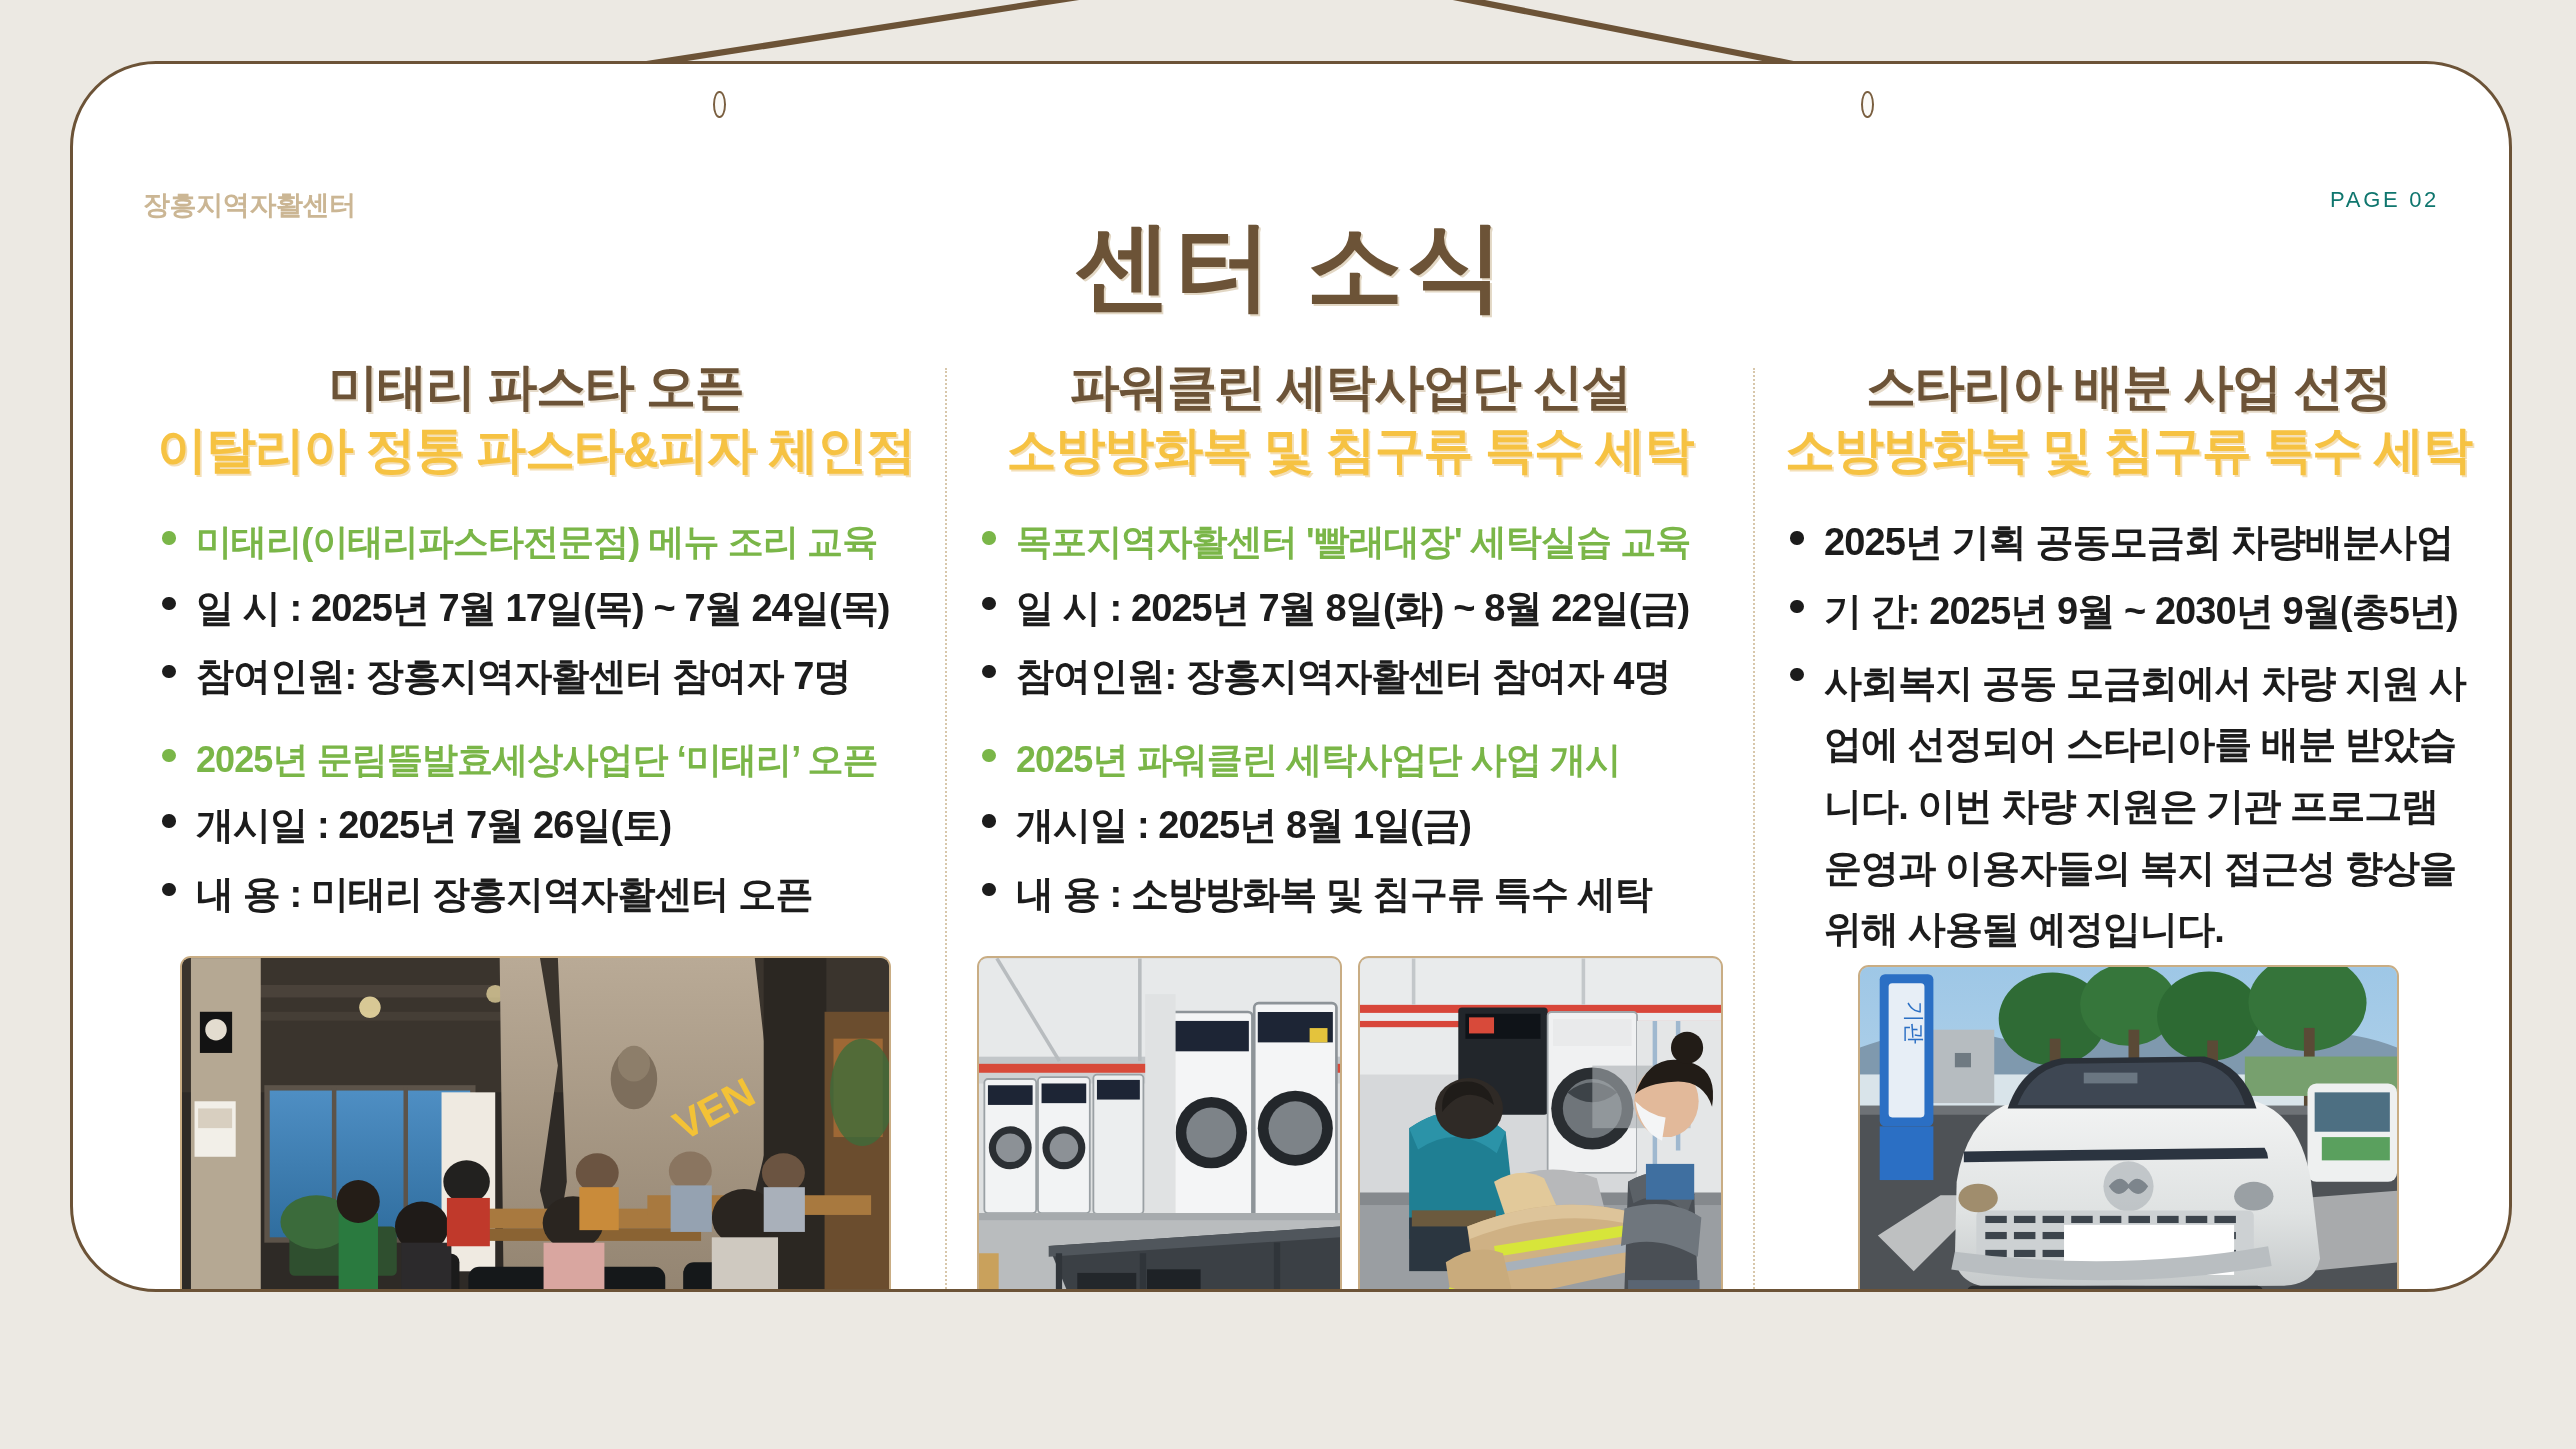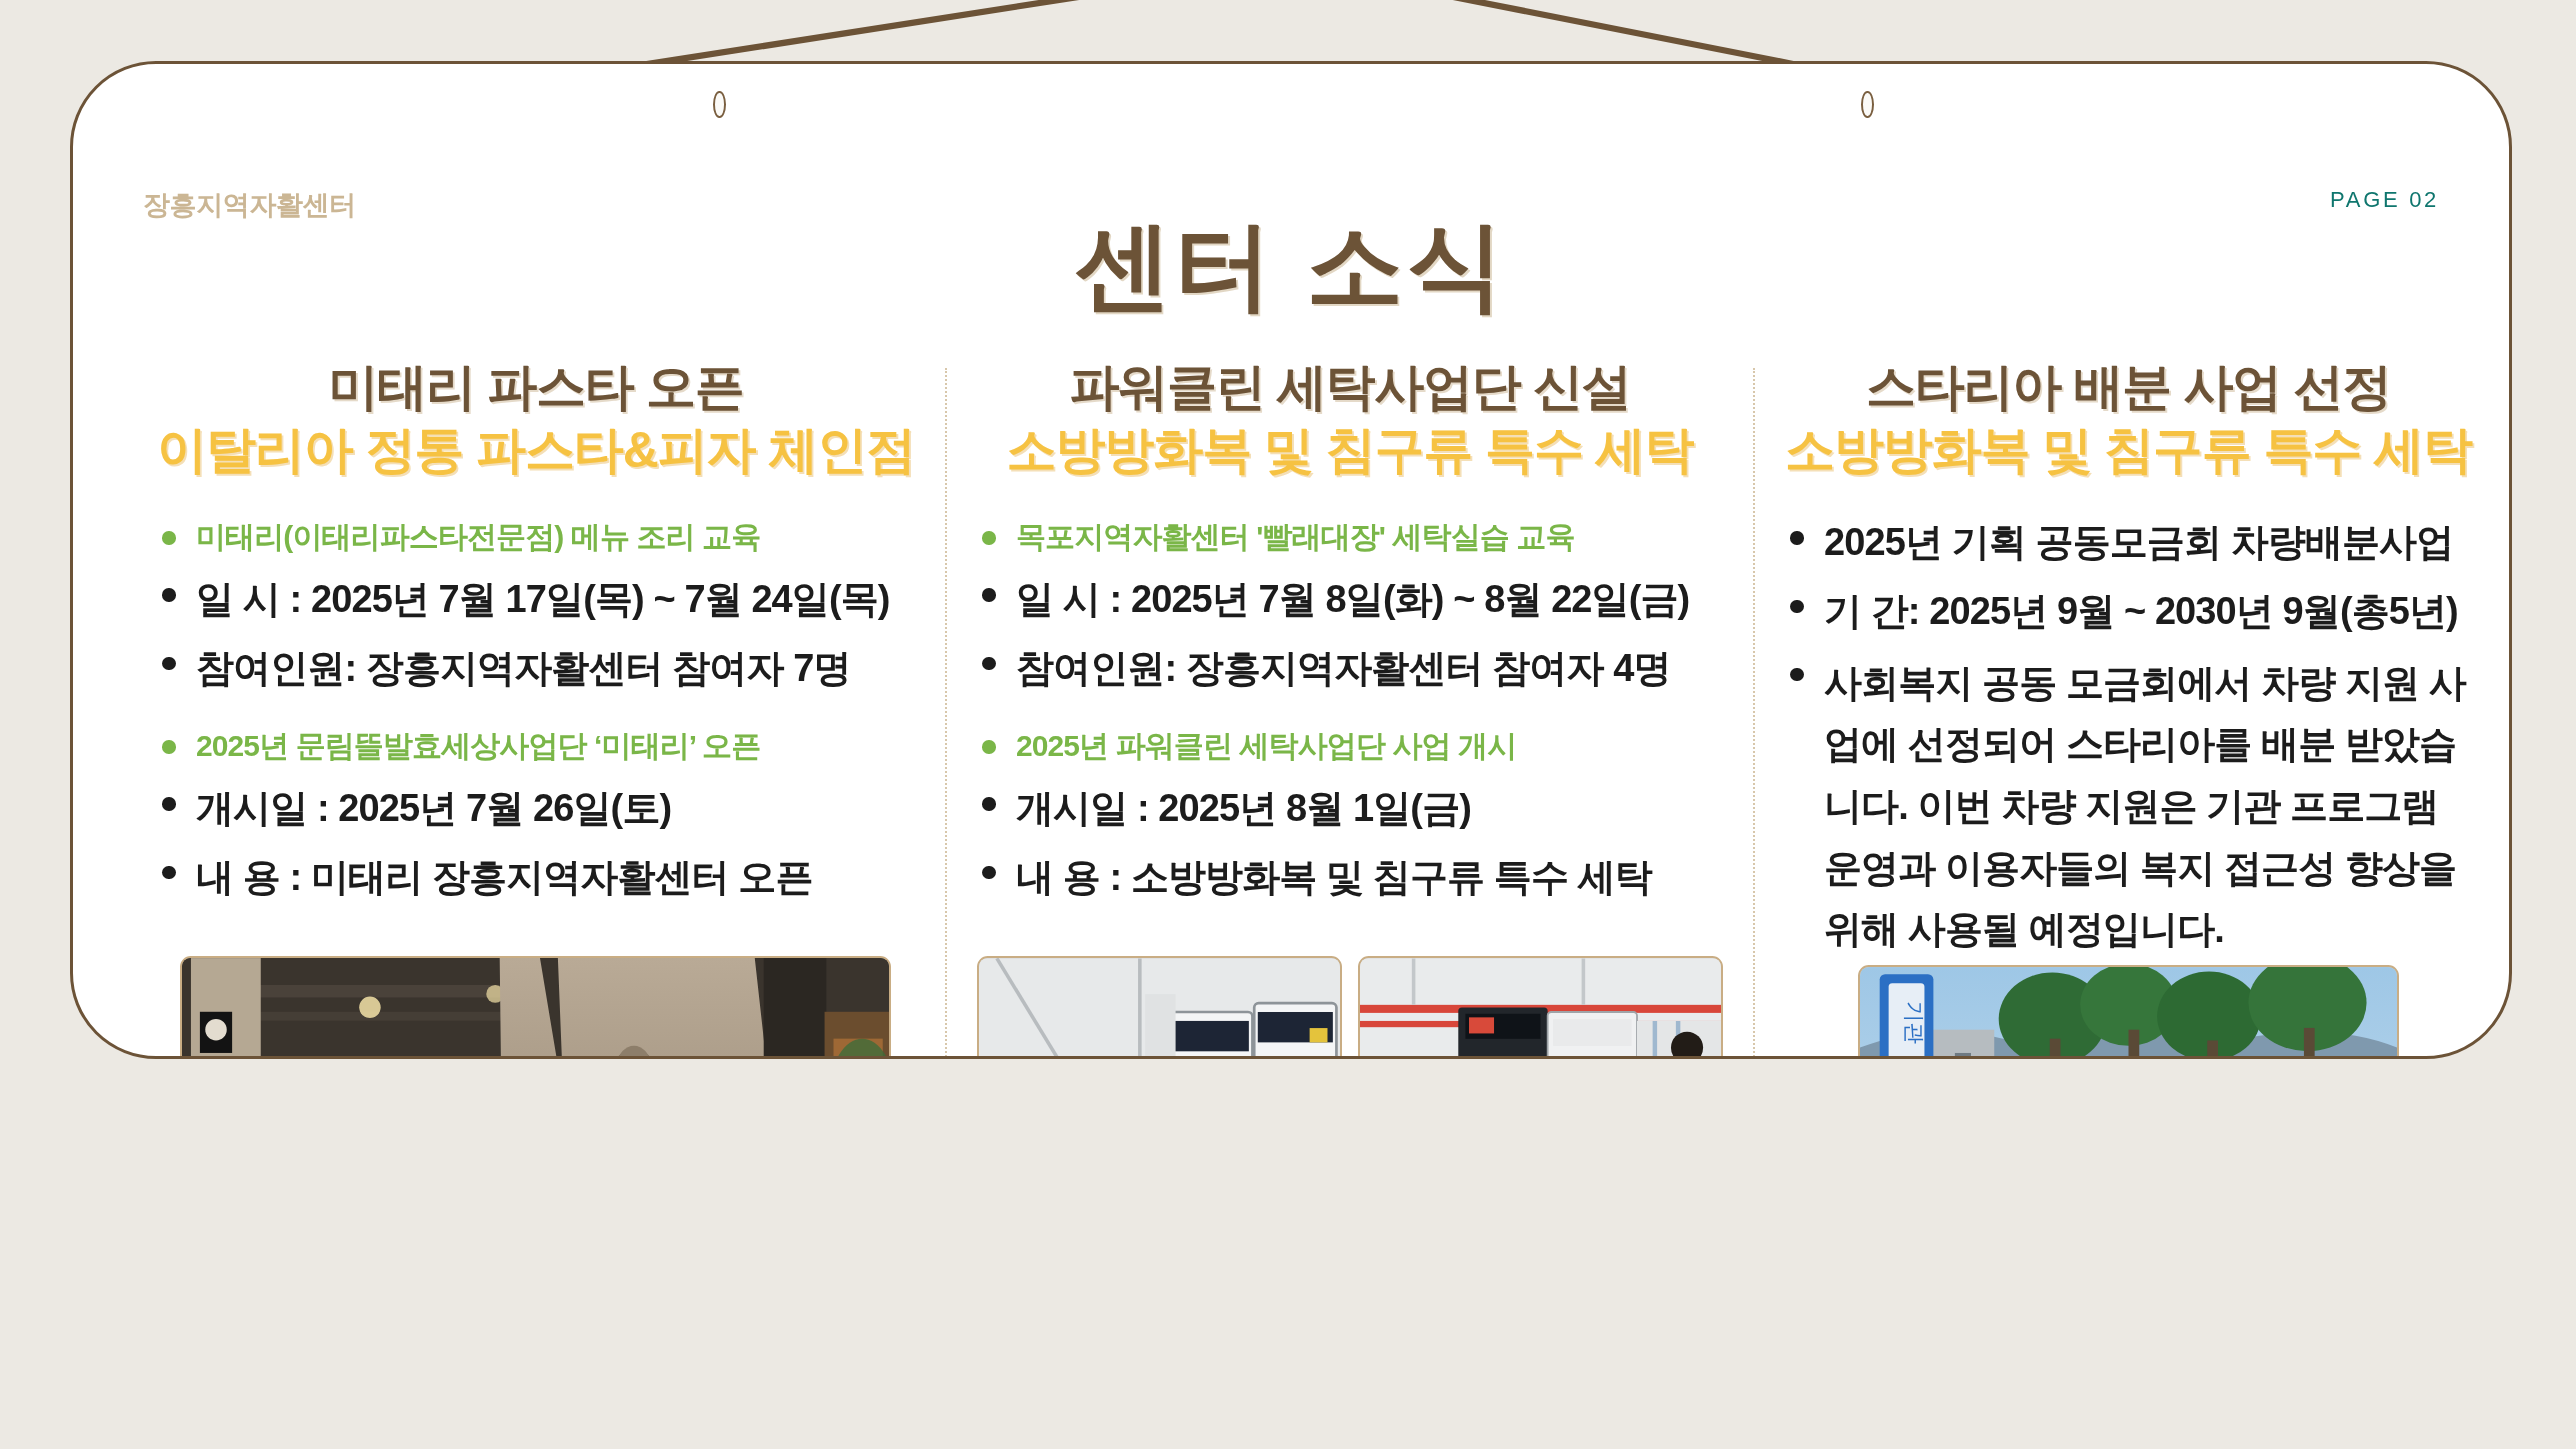--- a/index.html
+++ b/index.html
@@ -28,21 +28,21 @@
     height: 107px;
     pointer-events: none;
   }
 
   
   .card {
     position: absolute;
     left: 70px;
     top: 61px;
     width: 2442px;
-    height: 998px;
+    height: 1231px;
     background: #ffffff;
     border: 3.6px solid #6c5337;
     border-radius: 86px;
     overflow: hidden;
   }
 
   .grommet {
     position: absolute;
     width: 12.5px;
     height: 27px;
@@ -162,21 +162,21 @@
     left: 5.4px;
     top: 15px;
     width: 13.4px;
     height: 13.4px;
     border-radius: 50%;
     background: #1c1c1c;
   }
   .bullet.accent {
     color: #7ab648;
     font-weight: 800;
-    font-size: 30px;
+    font-size: 36px;
   }
   .bullet.accent::before { background: #7ab648; }
   .bullet.gap { margin-top: 30px; }
   .bullet.para { line-height: 1.62; margin-bottom: 0; }
 
   
   .photos {
     margin-top: auto;
     display: flex;
     gap: 16px;

